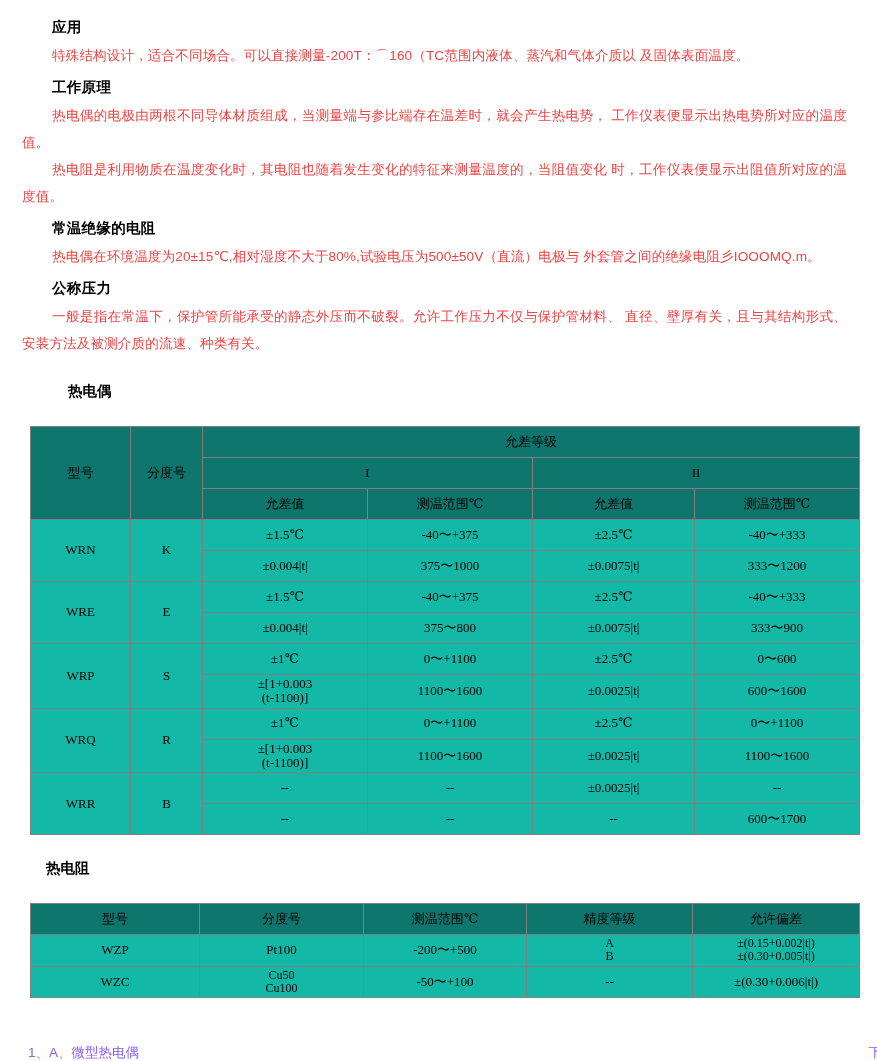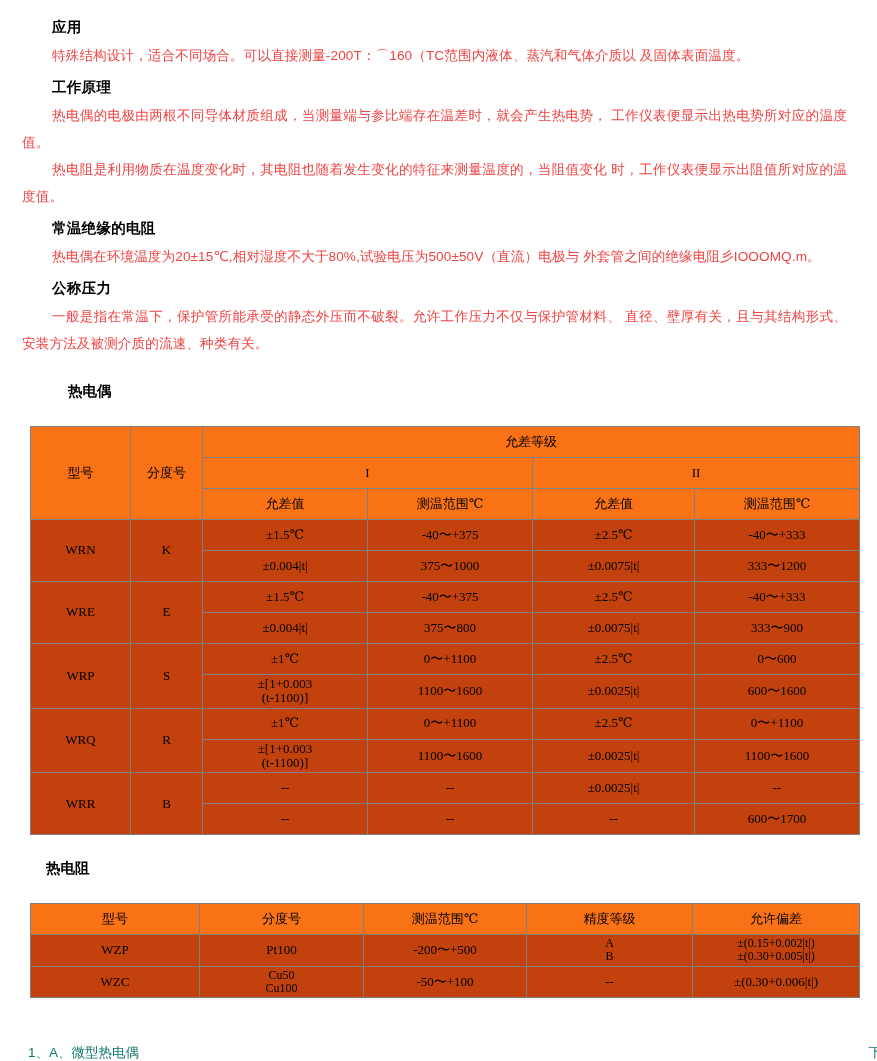--- a/index.html
+++ b/index.html
@@ -55,45 +55,45 @@
   }
   table.dt td, table.dt th {
     border: 1px solid #808080;
     text-align: center;
     vertical-align: middle;
     padding: 2px 3px;
     font-weight: normal;
     line-height: 1.25;
   }
   table.dt thead td, table.dt thead th {
-    background: #f97316;
+    background: #0f766e;
     height: 26px;
   }
-  table.dt tbody td { height: 26px; background: #c2410c; }
+  table.dt tbody td { height: 26px; background: #14b8a6; }
   .cell-sub { font-size: 13px; line-height: 1.1; display:block; }
   .sub-note { font-size: 12px; }
   h4.tbl-title {
     font-size: 14.5px;
     font-weight: bold;
     margin: 16px;
     padding: 9px 0 5px 30px;
     color: #000;
   }
   h4.tbl-title.second {
     padding-left: 8px;
     padding-top: 8px;
   }
   .footer-row {
     position: absolute;
     left: 0;
     top: 1044px;
     width: 877px;
     display: flex;
     font-size: 13.5px;
-    color: #0f766e;
+    color: #8b5cf6;
     overflow: hidden;
     height: 17px;
   }
   .footer-cell { width: 50%; padding-left: 28px; box-sizing: border-box; white-space: nowrap; }
   .footer-cell.right { padding-left: 430px; width: 50%; }
   .c-mod { width: 100px; }
   .c-gr  { width: 72px; }
   .c-v1  { width: 165px; }
   .c-r1  { width: 165px; }
   .c-v2  { width: 162px; }

